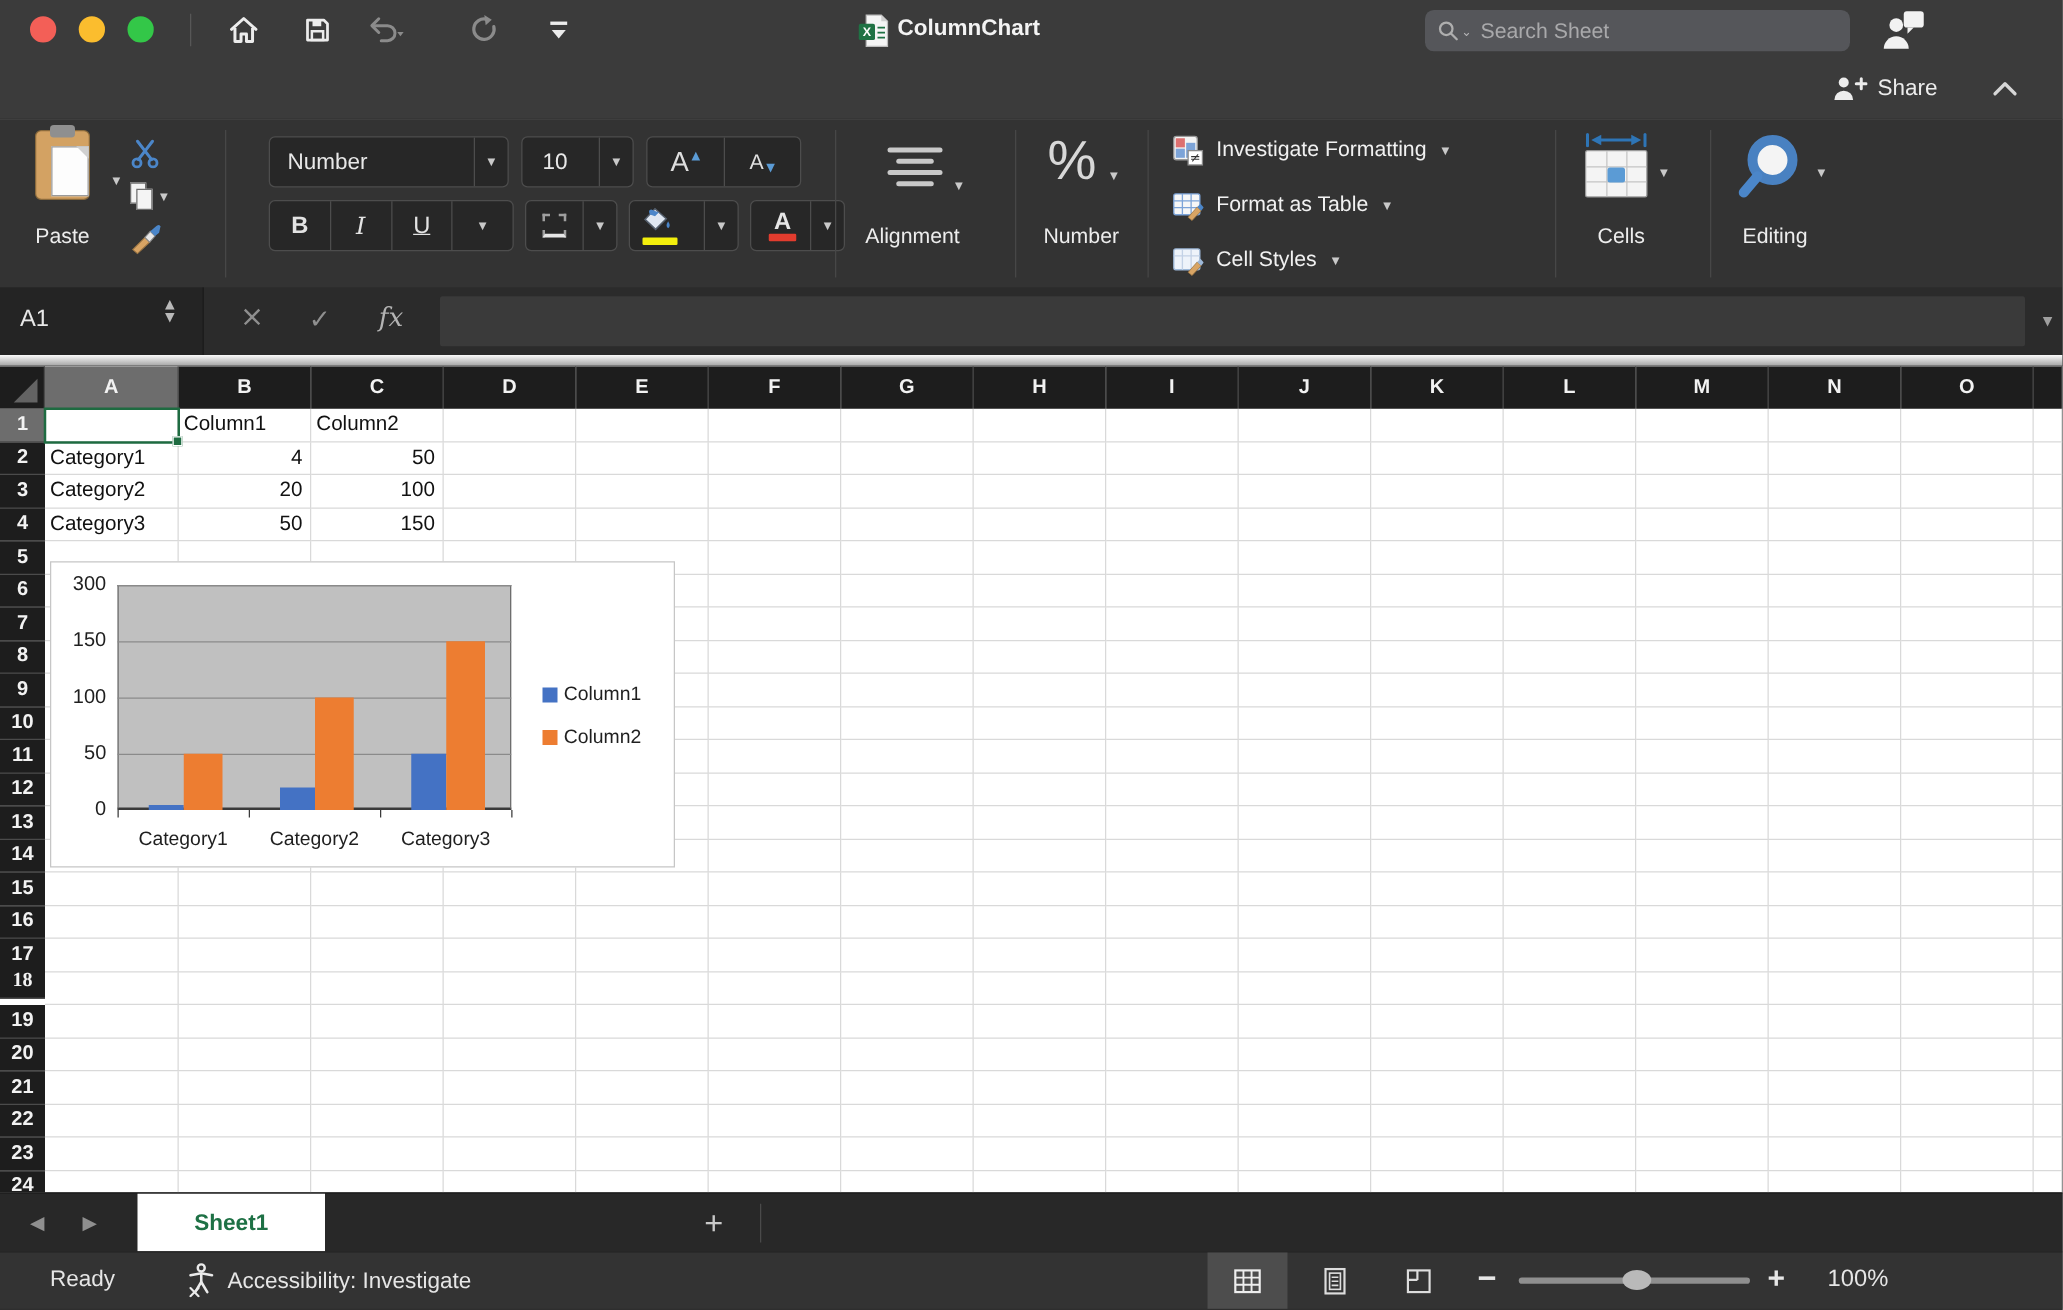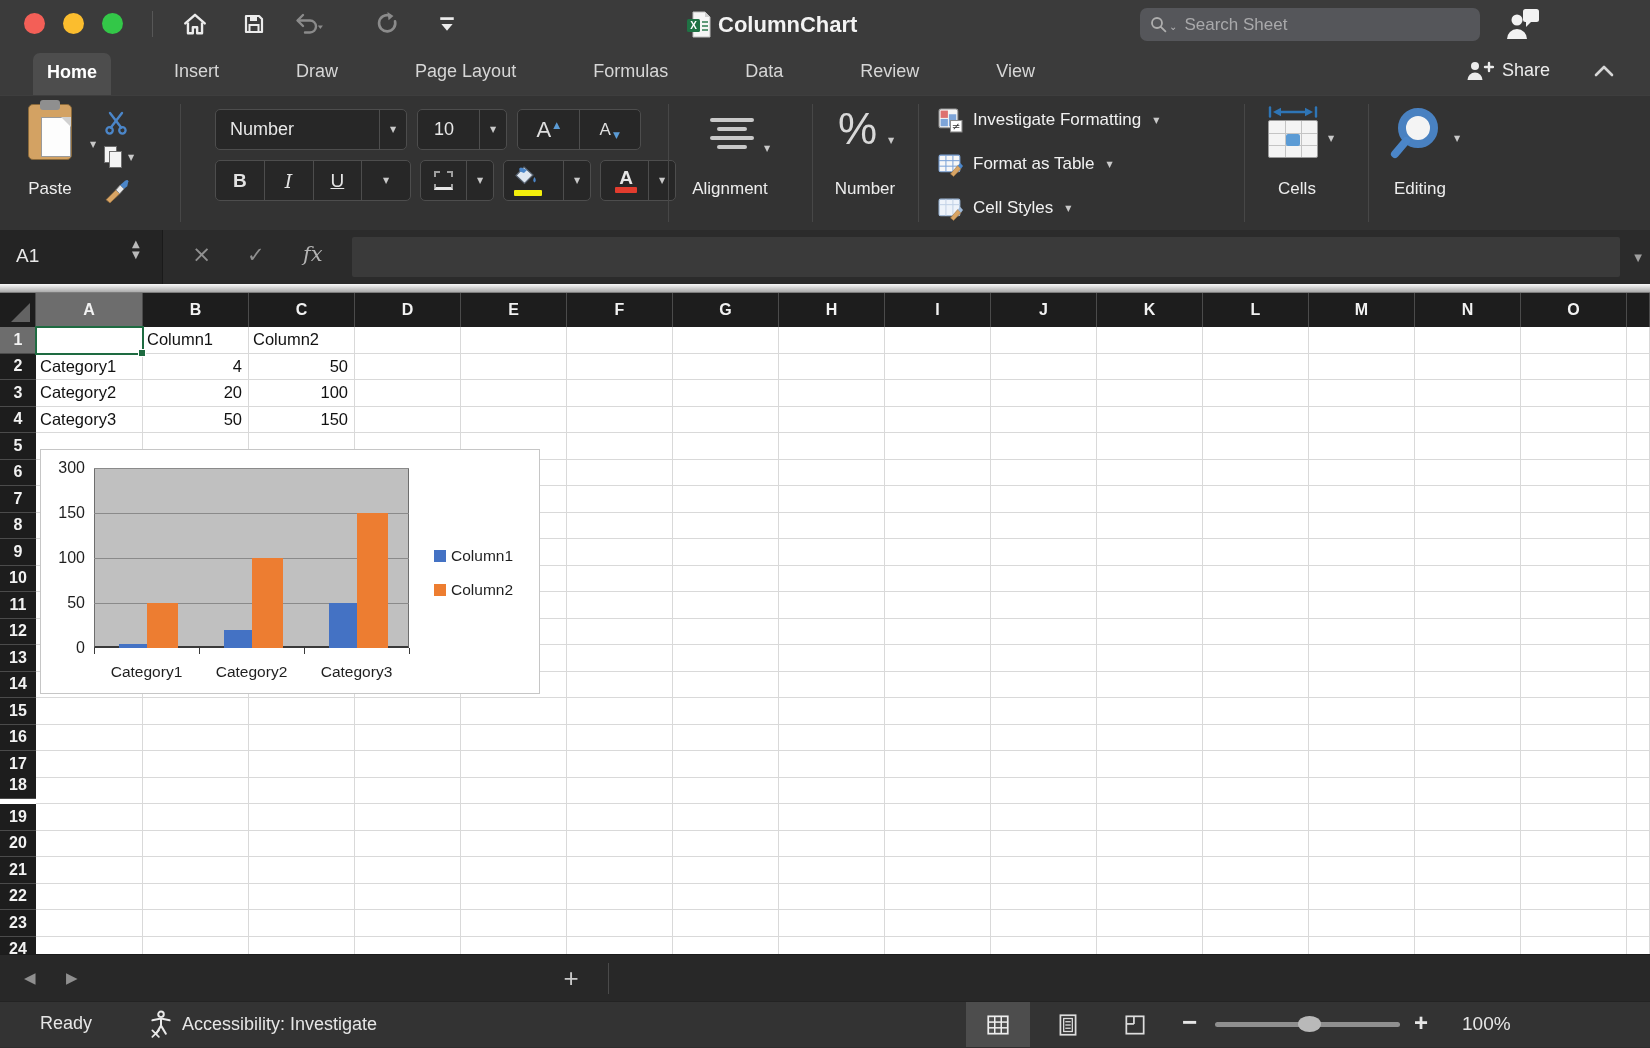--- a/index.html
+++ b/index.html
@@ -9,21 +9,21 @@
 
   
   #titlebar { position:relative; height:48px; background:#3b3b3b; }
   .light { position:absolute; top:13px; width:21px; height:21px; border-radius:50%; }
   #light-red{ left:24px; background:#f35f57;}
   #light-yellow{ left:63px; background:#fbbd2e;}
   #light-green{ left:102px; background:#33c748;}
   .tb-sep { position:absolute; left:152px; top:11px; width:1px; height:26px; background:#575757; }
   .tb-icon { position:absolute; top:9px; width:34px; height:30px; display:flex; align-items:center; justify-content:center; cursor:default; }
   #doc-icon { position:absolute; left:686px; top:11px; }
-  #window-title { position:absolute; left:718px; top:12px; font-size:22px; font-weight:bold; color:#f3f3f3; }
+  #window-title { position:absolute; left:718px; top:12px; font-size:18px; font-weight:bold; color:#f3f3f3; }
   #search-box { position:absolute; left:1140px; top:8px; width:340px; height:33px; background:#55565a; border-radius:7px;
     display:flex; align-items:center; padding:0 10px; }
   #search-placeholder { color:#a9a9ab; font-size:17px; margin-left:7px; }
   #search-chevron { color:#b5b5b7; font-size:10px; margin-left:2px; margin-top:3px; }
   #people-icon { position:absolute; left:1505px; top:7px; }
 
   
   #tabrow { position:relative; height:47px; background:#3b3b3b; }
   .rtabs { position:absolute; left:33px; top:0; height:47px; display:flex; gap:49px; align-items:center; }
   .rtab { color:#d6d6d6; font-size:18px; font-weight:500; padding:9px 14px; cursor:default; white-space:nowrap; }
@@ -243,30 +243,20 @@
     <svg width="36" height="34" viewBox="0 0 36 34">
       <rect x="18" y="2" width="16" height="13" rx="2.5" fill="#f2f2f2"></rect>
       <path d="M21 15 L21 20 L26 15 Z" fill="#f2f2f2"></path>
       <circle cx="12" cy="13" r="5.5" fill="#f2f2f2"></circle>
       <path d="M2 32 a10 10 0 0 1 20 0 Z" fill="#f2f2f2"></path>
     </svg>
   </div>
 </div>
 
 <div id="tabrow">
-  <div class="rtabs" id="rtabs">
-      <span class="rtab active">Home</span>
-      <span class="rtab">Insert</span>
-      <span class="rtab">Draw</span>
-      <span class="rtab">Page Layout</span>
-      <span class="rtab">Formulas</span>
-      <span class="rtab">Data</span>
-      <span class="rtab">Review</span>
-      <span class="rtab">View</span>
-    </div>
   <div id="share-ctrl">
     <svg width="28" height="22" viewBox="0 0 28 22">
       <circle cx="9" cy="7" r="4" fill="#ececec"></circle>
       <path d="M1.5 21 a7.5 7.5 0 0 1 15 0 Z" fill="#ececec"></path>
       <g stroke="#ececec" stroke-width="2.4" stroke-linecap="round">
         <line x1="19" y1="8" x2="27" y2="8"></line>
           <line x1="23" y1="4" x2="23" y2="12"></line>
       </g>
     </svg>
     <span>Share</span>
@@ -806,21 +796,21 @@
     <div class="cell" style="left: 673px; top: 458px; width: 106px; height: 26.5px;"></div>
     <div class="cell" style="left: 779px; top: 458px; width: 106px; height: 26.5px;"></div>
     <div class="cell" style="left: 885px; top: 458px; width: 106px; height: 26.5px;"></div>
     <div class="cell" style="left: 991px; top: 458px; width: 106px; height: 26.5px;"></div>
     <div class="cell" style="left: 1097px; top: 458px; width: 106px; height: 26.5px;"></div>
     <div class="cell" style="left: 1203px; top: 458px; width: 106px; height: 26.5px;"></div>
     <div class="cell" style="left: 1309px; top: 458px; width: 106px; height: 26.5px;"></div>
     <div class="cell" style="left: 1415px; top: 458px; width: 106px; height: 26.5px;"></div>
     <div class="cell" style="left: 1521px; top: 458px; width: 106px; height: 26.5px;"></div>
     <div class="cell" style="left: 1627px; top: 458px; width: 23px; height: 26.5px;"></div>
-    <div class="row-h" style="top: 479px; height: 26.5px;">18</div>
+    <div class="row-h" style="top: 479px; height: 26.5px; font-family: Liberation Serif, serif;">18</div>
     <div class="cell" style="left: 36px; top: 484.5px; width: 107px; height: 26.5px;"></div>
     <div class="cell" style="left: 143px; top: 484.5px; width: 106px; height: 26.5px;"></div>
     <div class="cell" style="left: 249px; top: 484.5px; width: 106px; height: 26.5px;"></div>
     <div class="cell" style="left: 355px; top: 484.5px; width: 106px; height: 26.5px;"></div>
     <div class="cell" style="left: 461px; top: 484.5px; width: 106px; height: 26.5px;"></div>
     <div class="cell" style="left: 567px; top: 484.5px; width: 106px; height: 26.5px;"></div>
     <div class="cell" style="left: 673px; top: 484.5px; width: 106px; height: 26.5px;"></div>
     <div class="cell" style="left: 779px; top: 484.5px; width: 106px; height: 26.5px;"></div>
     <div class="cell" style="left: 885px; top: 484.5px; width: 106px; height: 26.5px;"></div>
     <div class="cell" style="left: 991px; top: 484.5px; width: 106px; height: 26.5px;"></div>
@@ -961,20 +951,21 @@
       <div class="lg-sq" style="left: 393px; top: 100px; background: rgb(68, 114, 196);"></div>
       <div class="lg-tx" style="left: 410px; top: 97px;">Column1</div>
       <div class="lg-sq" style="left: 393px; top: 134px; background: rgb(237, 125, 49);"></div>
       <div class="lg-tx" style="left: 410px; top: 131px;">Column2</div>
     </div>
   </div>
 
 <div id="sheetbar">
   <span id="nav-left" class="nav-arrow">◀</span>
   <span id="nav-right" class="nav-arrow">▶</span>
+  <div id="tab-sheet1" class="sheet-tab">Sheet1</div>
   <div id="add-sheet">+</div>
   <div id="tabbar-div"></div>
 </div>
 
 <div id="statusbar">
   <span id="status-ready">Ready</span>
   <div id="accessibility">
     <svg width="26" height="28" viewBox="0 0 24 26">
       <circle cx="12" cy="4" r="2.6" fill="none" stroke="#eaeaea" stroke-width="1.8"></circle>
       <path d="M4 9.5 L12 8 L20 9.5" fill="none" stroke="#eaeaea" stroke-width="1.9" stroke-linecap="round"></path>

